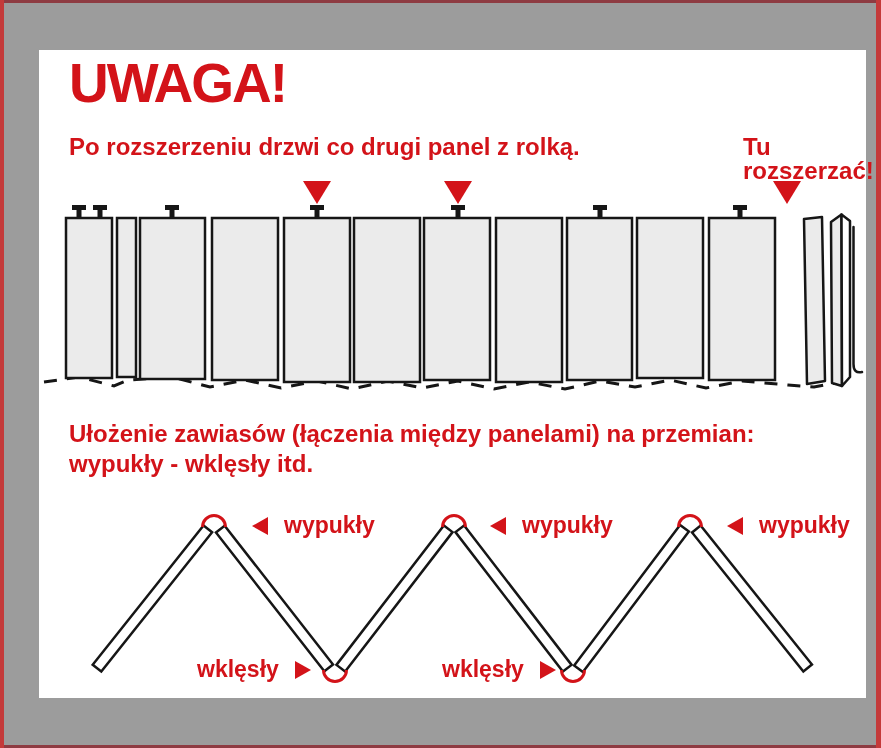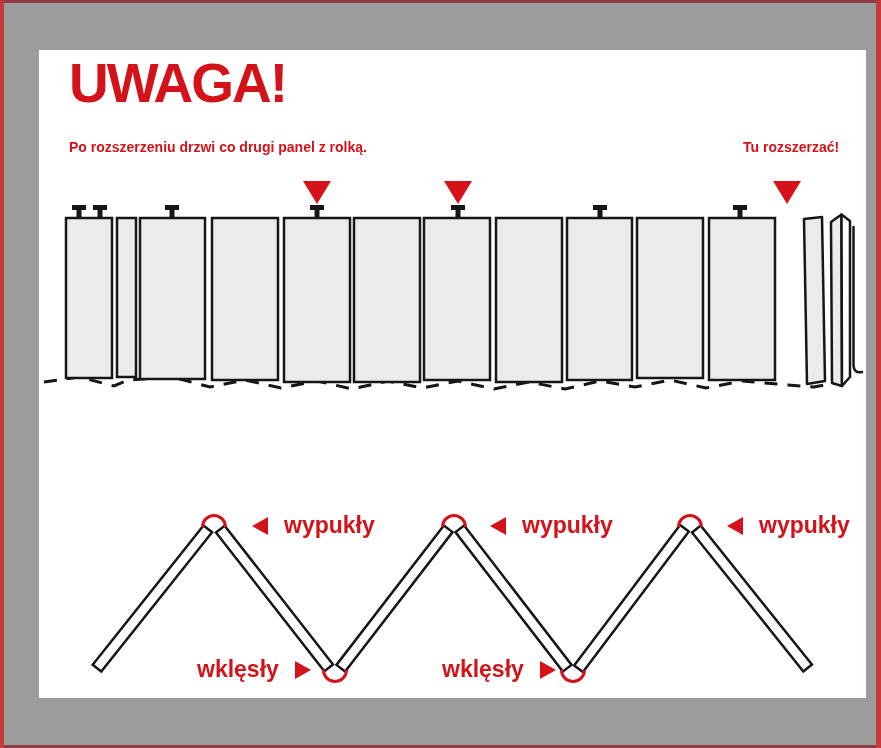--- a/index.html
+++ b/index.html
@@ -17,21 +17,21 @@
   .edge{position:absolute;}
   .edge-top{left:0;top:0;width:881px;height:3px;background:var(--frame-line-dark-red);}
   .edge-bottom{left:0;bottom:0;width:881px;height:3px;background:var(--frame-line-dark-red);}
   .edge-left{left:0;top:0;width:4px;height:748px;background:var(--frame-side-red);}
   .edge-right{right:0;top:0;width:5px;height:748px;background:var(--frame-side-red);}
   .sheet{position:absolute;left:39px;top:50px;width:827px;height:648px;background:var(--sheet-white);}
   .overlay{position:absolute;left:0;top:0;width:881px;height:748px;pointer-events:none;}
 
   .red-text{color:var(--accent-red);font-weight:bold;}
   .page-title{position:absolute;left:69px;top:56px;font-size:55px;letter-spacing:-2px;line-height:1;}
-  .instruction{position:absolute;font-size:14px;line-height:24px;}
+  .instruction{position:absolute;font-size:24px;line-height:24px;}
   .top-instruction{left:69px;top:135px;}
   .expand-here{left:743px;top:135px;}
   .lower-instruction{left:69px;top:419px;line-height:30px;}
 
   .tri-down{position:absolute;width:0;height:0;border-left:14px solid transparent;
     border-right:14px solid transparent;border-top:23px solid var(--accent-red);}
   .hinge-label{position:absolute;display:flex;align-items:center;gap:16px;font-size:23px;}
   .tri-left{width:0;height:0;border-top:9px solid transparent;border-bottom:9px solid transparent;
     border-right:16px solid var(--accent-red);}
   .tri-right{width:0;height:0;border-top:9px solid transparent;border-bottom:9px solid transparent;
@@ -127,20 +127,22 @@
 
   <div class="instruction top-instruction red-text">Po rozszerzeniu drzwi co drugi panel z rolką.</div>
 
   <div class="instruction expand-here red-text">Tu rozszerzać!</div>
 
   <div class="tri-down" style="left:303px;top:181px;"></div>
   <div class="tri-down" style="left:444px;top:181px;"></div>
   <div class="tri-down" style="left:773px;top:181px;"></div>
 
   <div class="instruction lower-instruction red-text">
+    <div>Ułożenie zawiasów (łączenia między panelami) na przemian:</div>
+    <div>wypukły - wklęsły itd.</div>
   </div>
 
   <div class="hinge-label red-text" style="left:252px;top:512px;">
     <span class="tri-left"></span>
     <span>wypukły</span>
   </div>
   <div class="hinge-label red-text" style="left:490px;top:512px;">
     <span class="tri-left"></span>
     <span>wypukły</span>
   </div>

